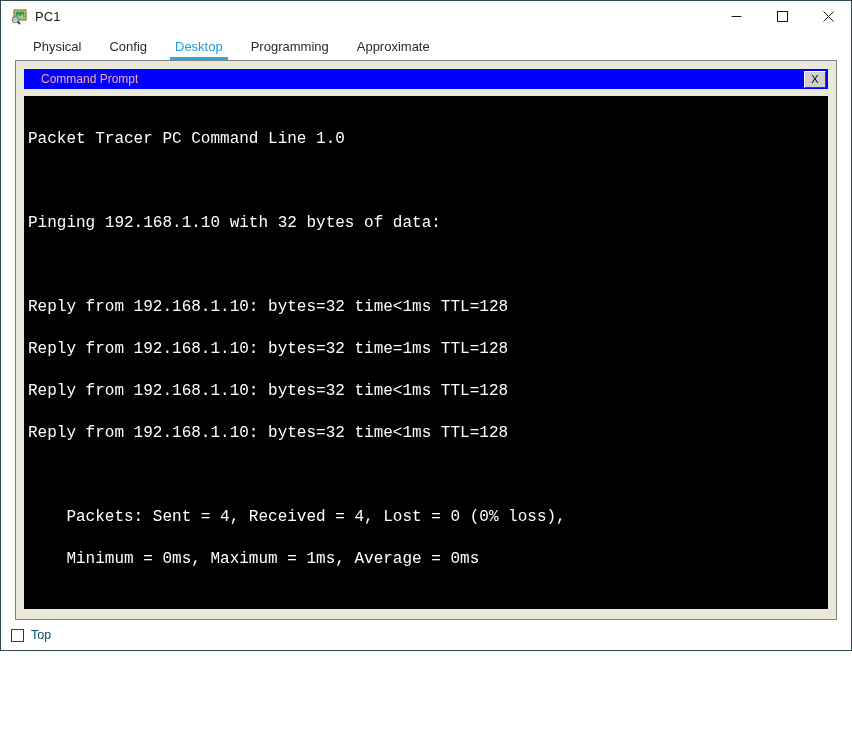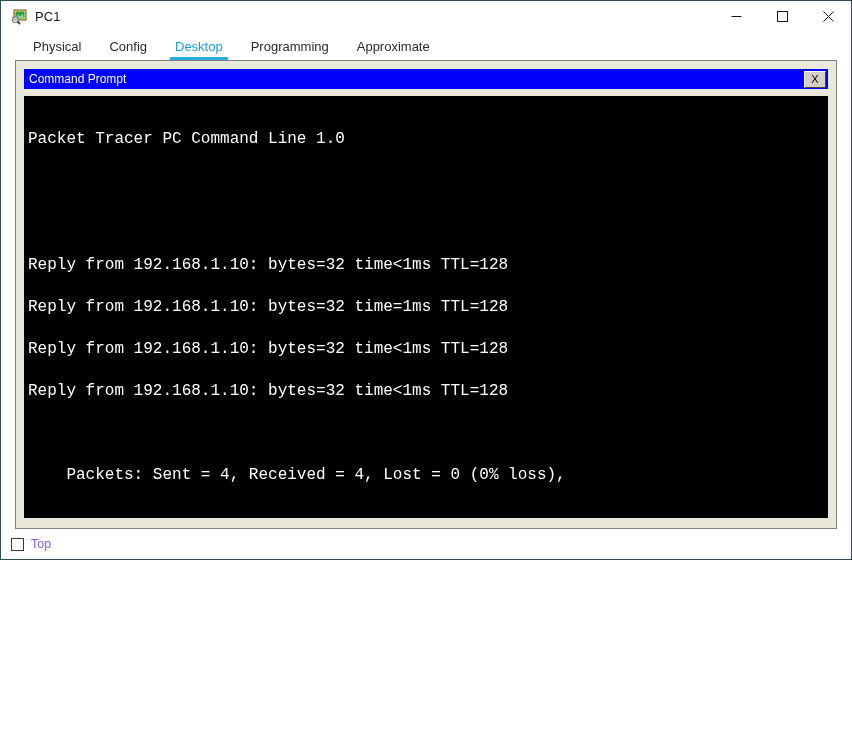--- a/index.html
+++ b/index.html
@@ -11,21 +11,21 @@
     height: 732px;
     background: #ffffff;
     font-family: "Liberation Sans", sans-serif;
     overflow: hidden;
   }
 
   
   .window {
     position: relative;
     width: 852px;
-    height: 560px;
+    height: 651px;
     box-sizing: border-box;
     border: 1px solid #2e4a52;
     background: #f0f0f0;
     display: flex;
     flex-direction: column;
   }
 
   
   .titlebar {
     height: 31px;
@@ -127,23 +127,23 @@
   .cmd-titlebar {
     height: 20px;
     background: #0000ff;
     display: flex;
     align-items: center;
     flex: 0 0 auto;
     padding: 0;
     box-sizing: border-box;
   }
   .cmd-title-text {
-    color: #ffffff;
+    color: #fca5a5;
     font-size: 12px;
-    padding-left: 5px;
+    padding-left: 17px;
     line-height: 20px;
     white-space: nowrap;
   }
   .cmd-close {
     margin-left: auto;
     width: 22px;
     height: 17px;
     margin-right: 2px;
     background: #d4d0c8;
     border-top: 1px solid #ffffff;
@@ -196,21 +196,21 @@
     width: 13px;
     height: 13px;
     border: 1px solid #3a3a3a;
     background: #ffffff;
     box-sizing: border-box;
     margin-right: 7px;
     flex: 0 0 auto;
   }
   .checkbox-label {
     font-size: 12.5px;
-    color: #8b5cf6;
+    color: #0c4a6e;
   }
 </style>
 </head>
 <body>
 
 <div class="window">
 
   <div class="titlebar">
     <div class="title-icon">
       <svg width="16" height="16" viewBox="0 0 16 16">
@@ -269,27 +269,29 @@
         <div class="cmd-titlebar">
           <span class="cmd-title-text">Command Prompt</span>
           <button class="cmd-close">X</button>
         </div>
 
         <div class="cmd-gap"></div>
 
         <div class="terminal">
           <div class="term-line">Packet Tracer PC Command Line 1.0</div>
           <div class="term-line"></div>
+          <div class="term-line">Pinging 192.168.1.10 with 32 bytes of data:</div>
           <div class="term-line"></div>
           <div class="term-line">Reply from 192.168.1.10: bytes=32 time&lt;1ms TTL=128</div>
           <div class="term-line">Reply from 192.168.1.10: bytes=32 time=1ms TTL=128</div>
           <div class="term-line">Reply from 192.168.1.10: bytes=32 time&lt;1ms TTL=128</div>
           <div class="term-line">Reply from 192.168.1.10: bytes=32 time&lt;1ms TTL=128</div>
           <div class="term-line"></div>
           <div class="term-line">    Packets: Sent = 4, Received = 4, Lost = 0 (0% loss),</div>
+          <div class="term-line">    Minimum = 0ms, Maximum = 1ms, Average = 0ms</div>
           
           
         </div>
 
       </div>
 
     </div>
   </div>
 
   <div class="footer">

